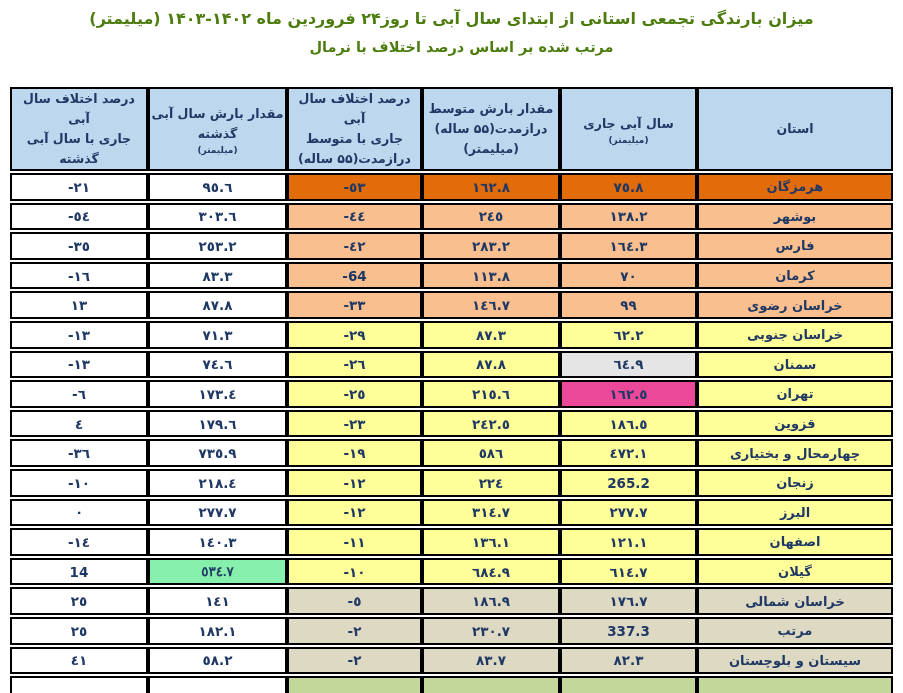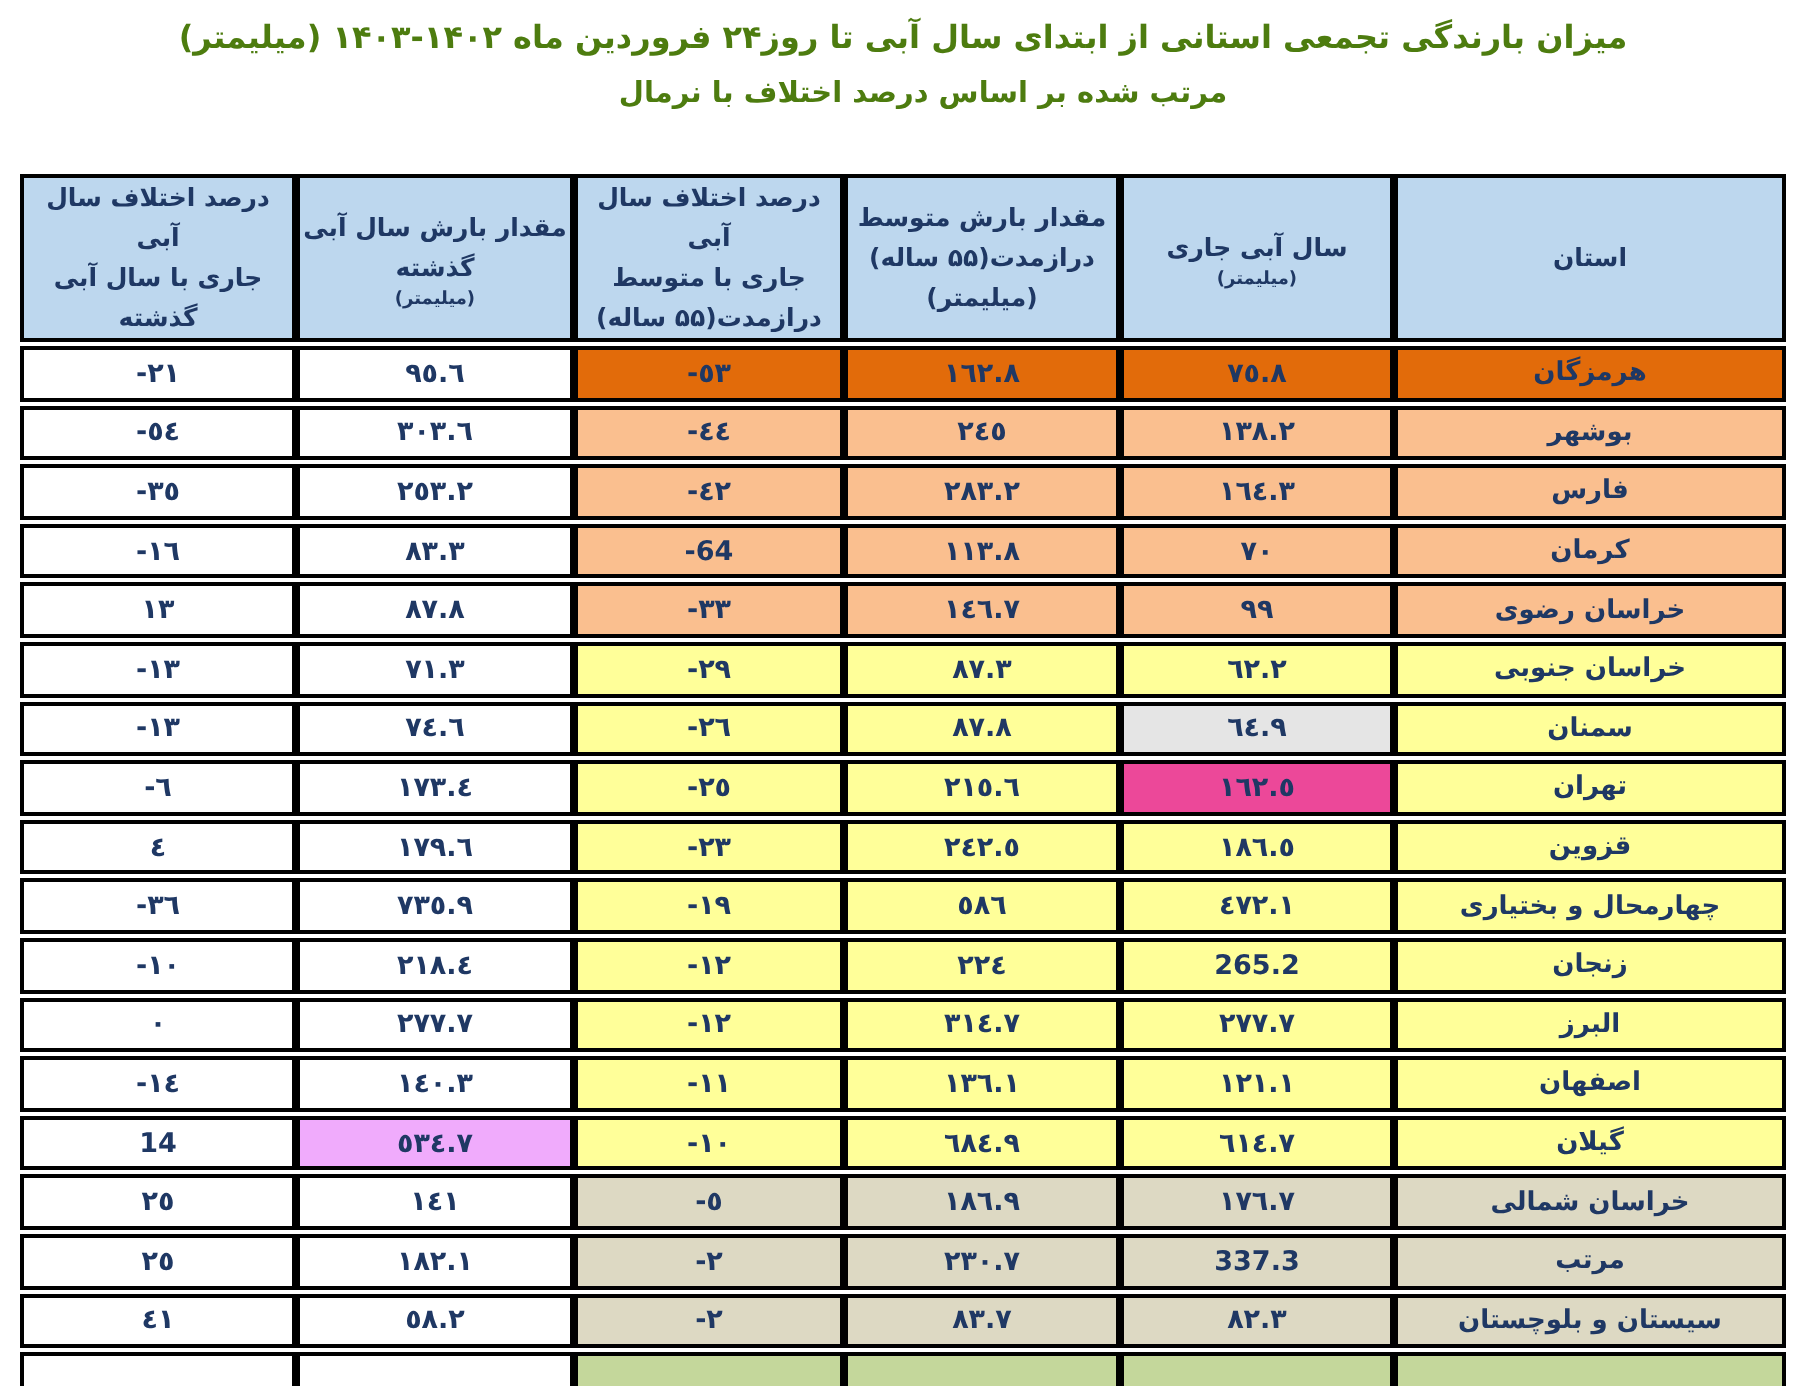--- a/index.html
+++ b/index.html
@@ -187,21 +187,21 @@
           <td class="num" dir="ltr" style="background: rgb(255, 255, 153);">١٣٦.١</td>
           <td class="num" dir="ltr" style="background: rgb(255, 255, 153);">-١١</td>
           <td class="num" dir="ltr" style="background: rgb(255, 255, 255);">١٤٠.٣</td>
           <td class="num" dir="ltr" style="background: rgb(255, 255, 255);">-١٤</td>
         </tr>
         <tr>
           <td class="prov" style="background: rgb(255, 255, 153);">گیلان</td>
           <td class="num" dir="ltr" style="background: rgb(255, 255, 153);">٦١٤.٧</td>
           <td class="num" dir="ltr" style="background: rgb(255, 255, 153);">٦٨٤.٩</td>
           <td class="num" dir="ltr" style="background: rgb(255, 255, 153);">-١٠</td>
-          <td class="num" dir="ltr" style="background: #f0abfc;">٥٣٤.٧</td>
+          <td class="num" dir="ltr" style="background: #86efac; font-family: Liberation Serif, serif;">٥٣٤.٧</td>
           <td class="num" dir="ltr" style="background: rgb(255, 255, 255);">14</td>
         </tr>
         <tr>
           <td class="prov" style="background: rgb(221, 217, 195);">خراسان شمالی</td>
           <td class="num" dir="ltr" style="background: rgb(221, 217, 195);">١٧٦.٧</td>
           <td class="num" dir="ltr" style="background: rgb(221, 217, 195);">١٨٦.٩</td>
           <td class="num" dir="ltr" style="background: rgb(221, 217, 195);">-٥</td>
           <td class="num" dir="ltr" style="background: rgb(255, 255, 255);">١٤١</td>
           <td class="num" dir="ltr" style="background: rgb(255, 255, 255);">٢٥</td>
         </tr>

